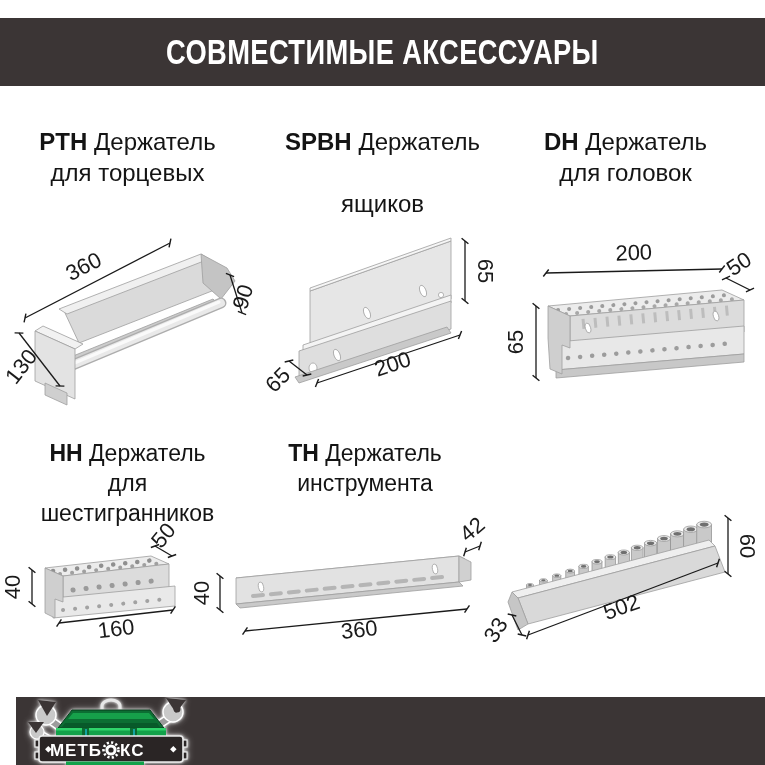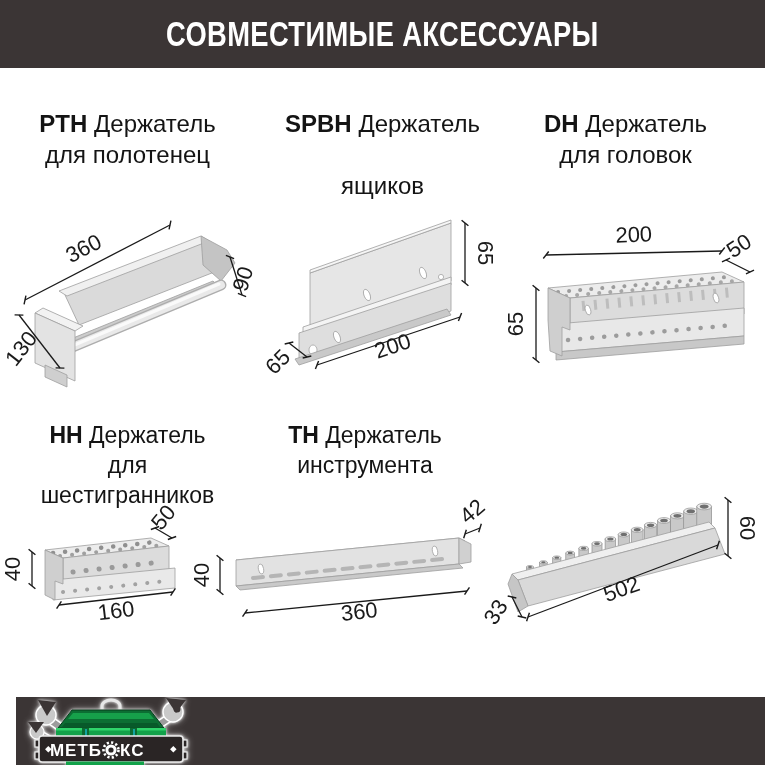--- a/index.html
+++ b/index.html
@@ -2,21 +2,21 @@
 <html><head>
 <meta charset="utf-8">
 <style>
   html,body{margin:0;padding:0;}
   body{
     width:765px;height:765px;overflow:hidden;background:#ffffff;
     font-family:"Liberation Sans", sans-serif;color:#141414;position:relative;
   }
   svg{overflow:visible;display:block;}
   .header{
-    height:68px;background:#3B3535;display:flex;align-items:center;justify-content:center;
+    height:68px;background:#3B3535;display:flex;align-items:center;justify-content:center;margin-top:18px;
   }
   .header-title{
     color:#fff;font-weight:bold;font-size:35px;letter-spacing:.5px;
     transform:scaleX(.78);transform-origin:center;white-space:nowrap;
   }
   .main{position:relative;width:765px;height:629px;background:#fff;}
   .ptitle{
     position:absolute;text-align:center;font-size:24px;line-height:31px;color:#141414;
   }
   .ptitle.r2{font-size:23px;line-height:30px;}
@@ -44,21 +44,21 @@
 
 <div class="header">
   <div class="header-title">СОВМЕСТИМЫЕ АКСЕССУАРЫ</div>
 </div>
 
 <div class="main">
 
   <div class="ptitle" style="left:0;top:40px;width:255px">
     <b>PTH</b>
     <span>Держатель</span><br>
-    <span>для полотенец</span>
+    <span>для торцевых</span>
   </div>
   <div class="ptitle" style="left:255px;top:40px;width:255px">
     <b>SPBH</b>
     <span>Держатель</span><br>
     <br>
     <span>ящиков</span>
   </div>
   <div class="ptitle" style="left:498px;top:40px;width:255px">
     <b>DH</b>
     <span>Держатель</span><br>

